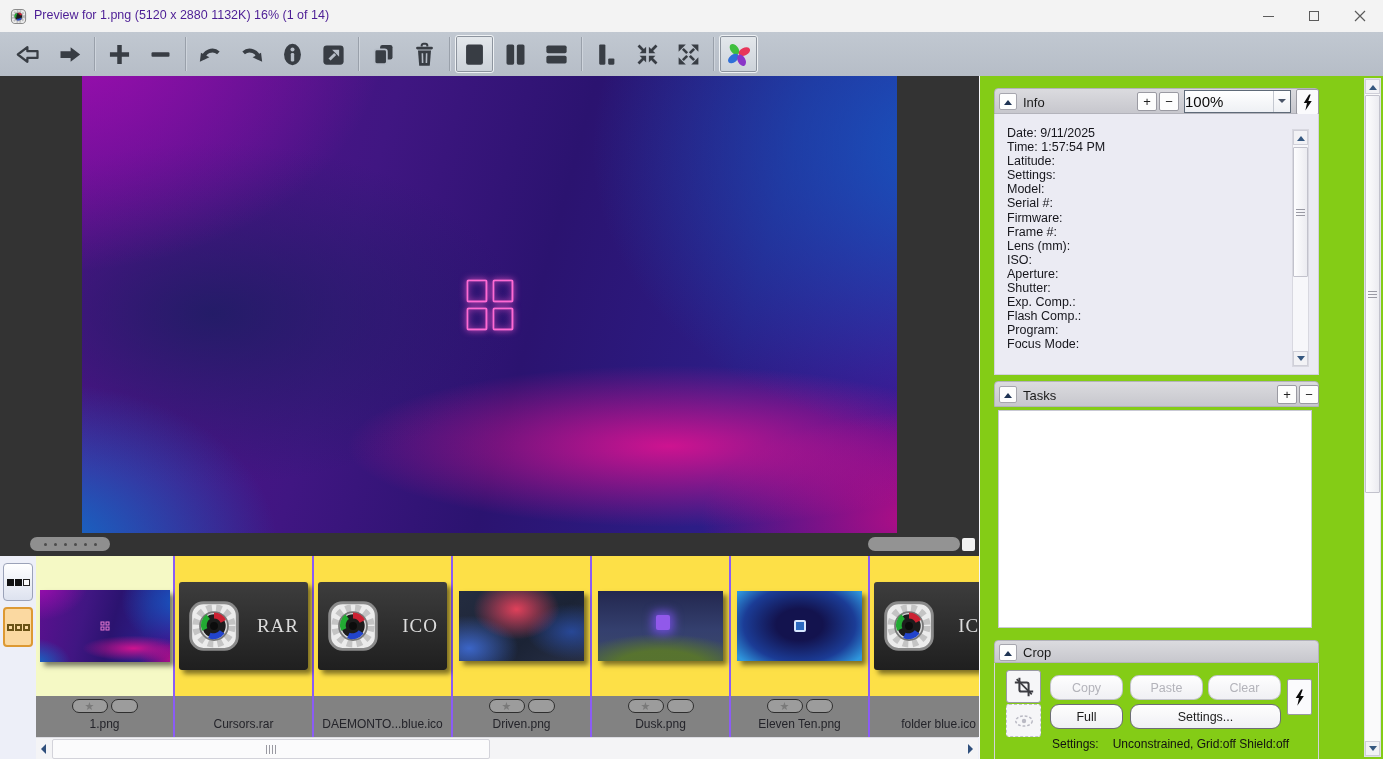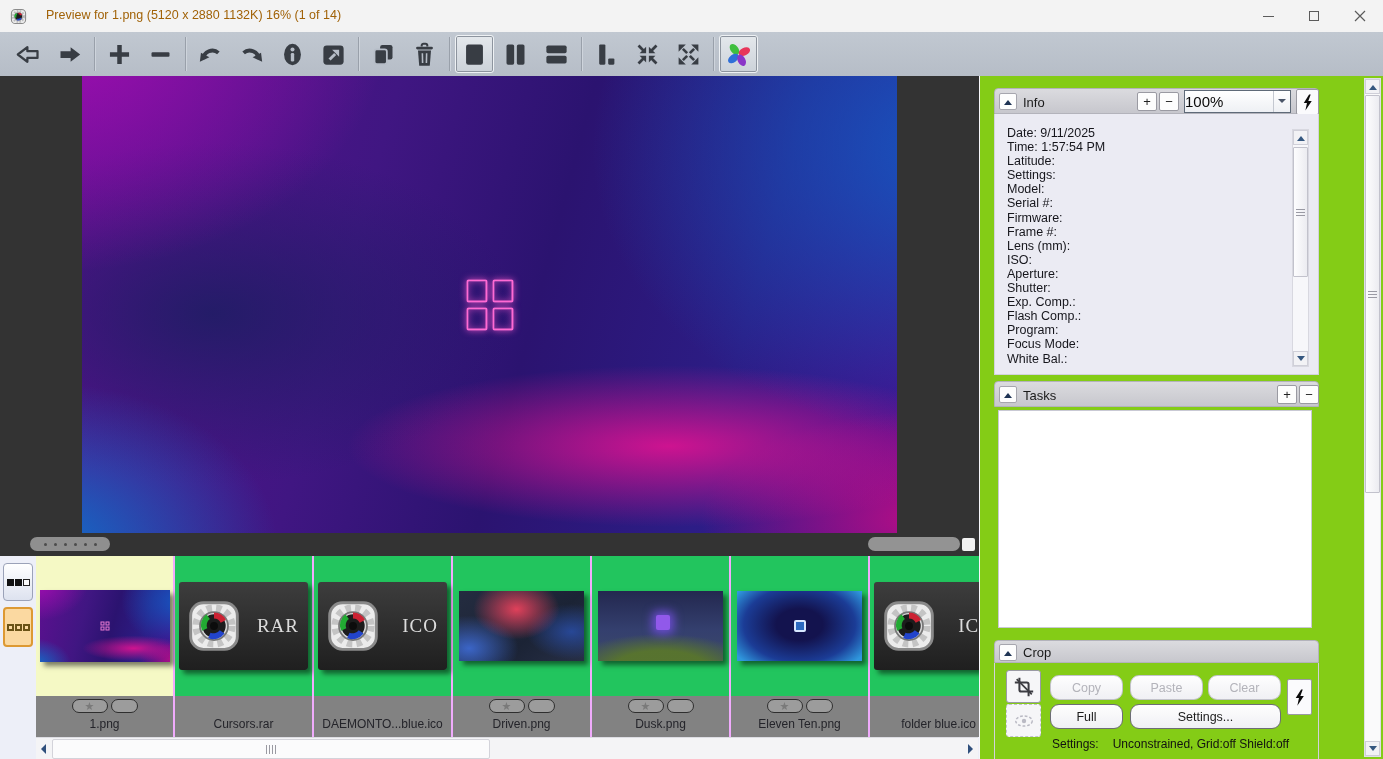--- a/index.html
+++ b/index.html
@@ -4,21 +4,21 @@
 <style>
   * { margin:0; padding:0; box-sizing:border-box; }
   html,body { width:1383px; height:759px; overflow:hidden;
     font-family:"Liberation Sans", sans-serif; background:#f3f3f3; }
 
   .window { position:relative; width:1383px; height:759px; }
 
   
   .titlebar { position:absolute; left:0; top:0; width:100%; height:32px; background:#f3f3f3; }
   .titlebar .appico { position:absolute; left:10px; top:8px; width:17px; height:17px; }
-  .title-text { position:absolute; left:46px; top:8px; font-size:12.5px; color:#a16207; }
+  .title-text { position:absolute; left:34px; top:8px; font-size:12.5px; color:#4c1d95; }
   .win-controls { position:absolute; right:0; top:0; height:32px; display:flex; }
   .wc { width:46px; height:32px; display:flex; align-items:center; justify-content:center; }
   .wc-min i { display:block; width:11px; height:1px; background:#5b5b5b; }
   .wc-max i { display:block; width:10px; height:10px; border:1px solid #5b5b5b; }
 
   
   .toolbar { position:absolute; left:0; top:32px; width:100%; height:44px;
     background:linear-gradient(180deg,#bfc6cf 0%,#b3bac5 100%);
     display:flex; align-items:center; padding-left:8px; }
   .tb-btn { width:39px; height:38px; margin:0 1px; border:1px solid transparent; border-radius:3px;
@@ -60,21 +60,21 @@
   .view-btn { position:absolute; left:3px; width:30px; border-radius:4px;
     display:flex; align-items:center; justify-content:center; gap:1px; }
   .view-btn-1 { top:7px; height:38px; background:linear-gradient(180deg,#ffffff,#dde2ef); border:1px solid #9ba2b8; }
   .view-btn-2 { top:51px; height:40px; background:#fbd9a1; border:2px solid #dd9933; }
   .sq { width:7px; height:7px; }
   .sq.f { background:#111; border:1px solid #111; }
   .sq.e { background:#fafafa; border:1px solid #222; }
   .sq.o { background:transparent; border:2px solid #6b5316; }
 
   .strip-tiles { position:absolute; left:36px; top:0; right:0; height:181px; display:flex; overflow:hidden; }
-  .tile { position:relative; flex:0 0 139px; width:139px; height:181px; background:#22c55e; border-right:2px solid #f0abfc; }
+  .tile { position:relative; flex:0 0 139px; width:139px; height:181px; background:#fde047; border-right:2px solid #8b5cf6; }
   .tile.selected .thumb-area { background:#f5f9c5; }
   .thumb-area { position:relative; width:100%; height:140px; display:flex; align-items:center; justify-content:center; }
   .tile-bottom { position:absolute; left:0; bottom:0; width:100%; height:41px; background:#828282; }
   .pill-row { display:flex; justify-content:center; gap:3px; padding-top:3px; height:19px; }
   .pill { height:14px; border:1px solid #2e2e2e; border-radius:7px; background:#9c9c9c;
     display:flex; align-items:center; justify-content:center; }
   .pill.star { width:36px; color:#7a7a7a; font-size:11px; line-height:10px; }
   .pill.blank { width:27px; }
   .tile-name { text-align:center; font-size:12px; color:#24242a; margin-top:2px; white-space:nowrap; overflow:hidden; }
   .shadowed { box-shadow:4px 4px 5px rgba(0,0,0,.5); }
@@ -559,21 +559,20 @@
               <div class="info-line">Firmware:</div>
               <div class="info-line">Frame #:</div>
               <div class="info-line">Lens (mm):</div>
               <div class="info-line">ISO:</div>
               <div class="info-line">Aperture:</div>
               <div class="info-line">Shutter:</div>
               <div class="info-line">Exp. Comp.:</div>
               <div class="info-line">Flash Comp.:</div>
               <div class="info-line">Program:</div>
               <div class="info-line">Focus Mode:</div>
-              <div class="info-line">White Bal.:</div>
               <div class="vscroll info-scroll">
               <div class="vs-btn vs-up">
                   <span class="tri-u"></span>
                 </div>
               <div class="vs-thumb" style="top:17px; height:130px;">
                   <i></i>
                   <i></i>
                   <i></i>
                 </div>
               <div class="vs-btn vs-dn">

